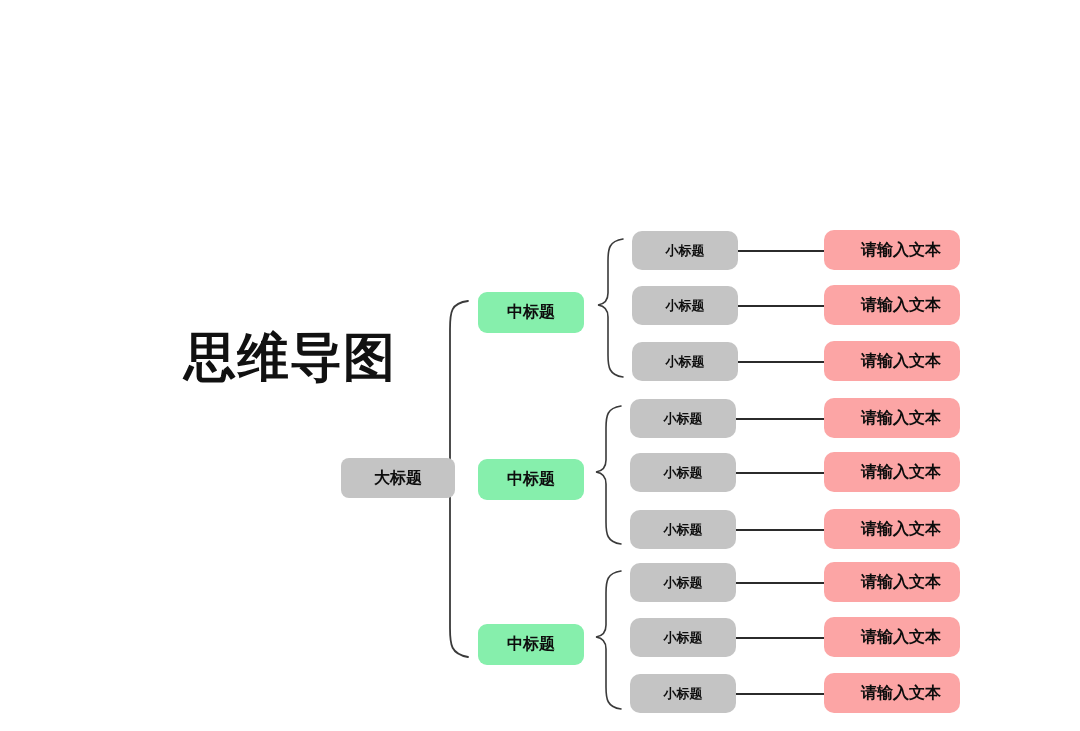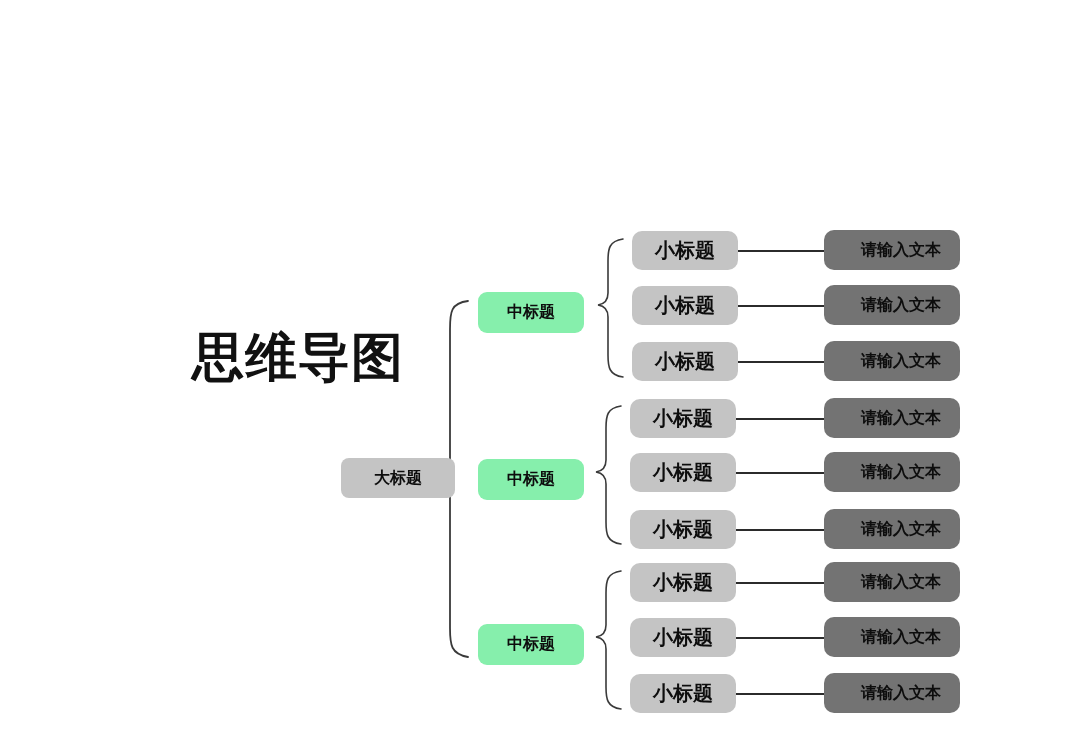--- a/index.html
+++ b/index.html
@@ -21,21 +21,20 @@
     position: absolute;
     left: 184px;
     top: 331px;
     font-size: 52px;
     font-weight: bold;
     letter-spacing: 1px;
     color: #111111;
     line-height: 1;
     white-space: nowrap;
     user-select: none;
-    margin-left: 8px;
   }
 
   
   .node {
     position: absolute;
     box-sizing: border-box;
     background: #c2c2c2;
     border-radius: 9px;
     display: flex;
     align-items: center;
@@ -50,25 +49,25 @@
     font-size: 16px;
     border-radius: 8px;
   }
   .node.mid {
     background: #86efac;
     font-size: 16px;
     border-radius: 9px;
   }
   .node.sub {
     background: #c4c4c4;
-    font-size: 20px;
+    font-size: 13px;
     border-radius: 10px;
   }
   .node.leaf {
-    background: #737373;
+    background: #fca5a5;
     font-size: 16px;
     border-radius: 10px;
     padding-left: 18px;
   }
 
   
   .hline {
     position: absolute;
     height: 2px;
     background: #2b2b2b;

